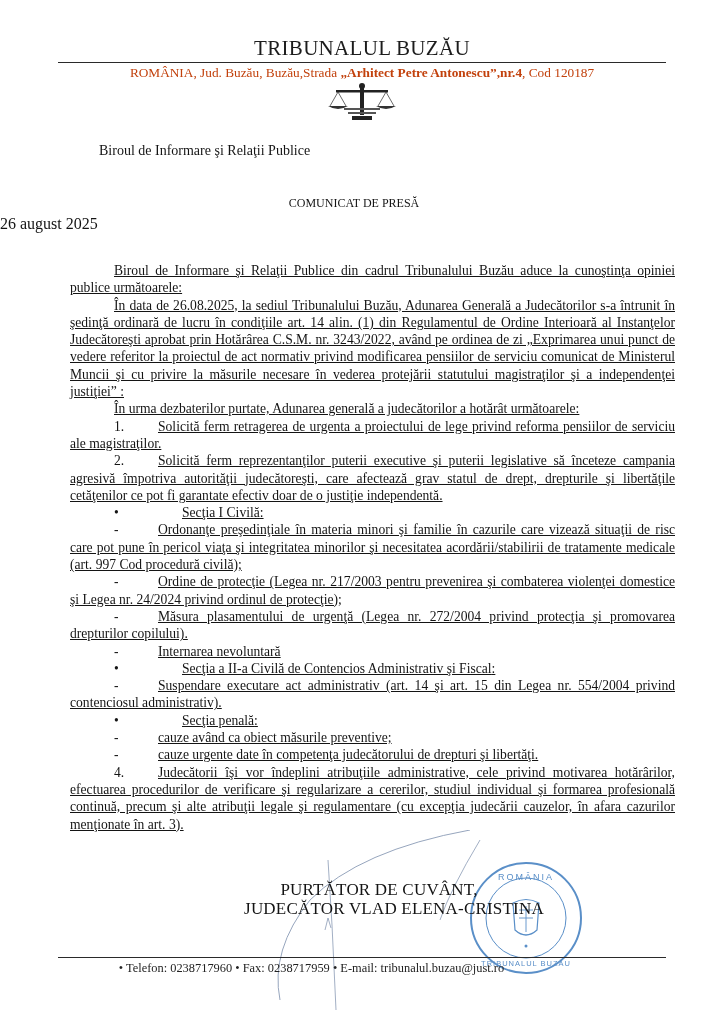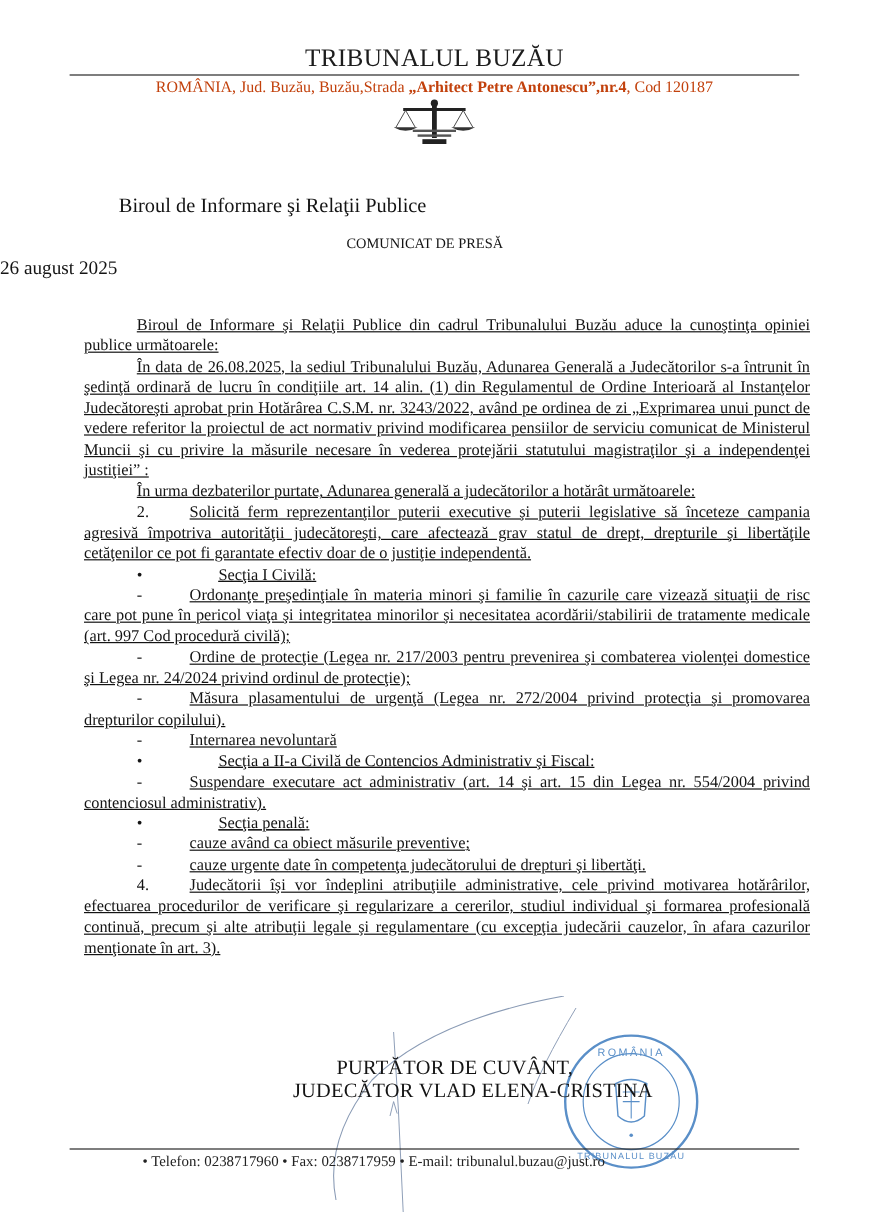--- a/index.html
+++ b/index.html
@@ -14,21 +14,21 @@
   }
   .header-rule {
     top: 62px; left: 58px; width: 608px; height: 0; border-top: 1.5px solid #2a2a2a;
   }
   .address {
     top: 65px; left: 0; width: 724px; text-align: center; font-size: 13.3px; color: #c2410c;
   }
   .address b { font-weight: bold; }
   .scales { top: 82px; left: 322px; width: 80px; height: 40px; }
   .office {
-    top: 143px; left: 99px; font-size: 17px; margin-top: 19px;
+    top: 143px; left: 99px; font-size: 14px;
   }
   .press-title {
     top: 196px; left: 0; width: 708px; text-align: center; font-size: 12px;
   }
   .press-date {
     top: 215px; left: 0; width: 600px; text-align: left; font-size: 16px;
   }
   .body {
     top: 262px; left: 70px; width: 605px; font-size: 13.6px; line-height: 17.3px;
     text-align: justify;
@@ -81,20 +81,21 @@
 <div class="abs office">Biroul de Informare şi Relaţii Publice</div>
 
 <div class="abs press-title">COMUNICAT DE PRESĂ</div>
 <div class="abs press-date">26 august 2025</div>
 
 <div class="abs body">
   <p class="indent">Biroul de Informare şi Relaţii Publice din cadrul Tribunalului Buzău aduce la cunoştinţa opiniei publice următoarele:</p>
   <p class="indent">În data de 26.08.2025, la sediul Tribunalului Buzău, Adunarea Generală a Judecătorilor s-a întrunit în şedinţă ordinară de lucru în condiţiile art. 14 alin. (1) din Regulamentul de Ordine Interioară al Instanţelor Judecătoreşti aprobat prin Hotărârea C.S.M. nr. 3243/2022, având pe ordinea de zi „Exprimarea unui punct de vedere referitor la proiectul de act normativ privind modificarea pensiilor de serviciu comunicat de Ministerul Muncii şi cu privire la măsurile necesare în vederea protejării statutului magistraţilor şi a independenţei justiţiei” :</p>
   <p class="indent">În urma dezbaterilor purtate, Adunarea generală a judecătorilor a hotărât următoarele:</p>
 
+  <p class="num-item"><span class="n">1.</span><span>Solicită ferm retragerea de urgenta a proiectului de lege privind reforma pensiilor de serviciu ale magistraţilor.</span></p>
   <p class="num-item"><span class="n">2.</span><span>Solicită ferm reprezentanţilor puterii executive şi puterii legislative să înceteze campania agresivă împotriva autorităţii judecătoreşti, care afectează grav statul de drept, drepturile şi libertăţile cetăţenilor ce pot fi garantate efectiv doar de o justiţie independentă.</span></p>
 
   <p class="bullet-row"><span class="b">•</span><span class="u">Secţia I Civilă</span><span>:</span></p>
   <p class="dash-row"><span class="d">-</span><span>Ordonanţe preşedinţiale în materia minori şi familie în cazurile care vizează situaţii de risc care pot pune în pericol viaţa şi integritatea minorilor şi necesitatea acordării/stabilirii de tratamente medicale (art. 997 Cod procedură civilă);</span></p>
   <p class="dash-row"><span class="d">-</span><span>Ordine de protecţie (Legea nr. 217/2003 pentru prevenirea şi combaterea violenţei domestice şi Legea nr. 24/2024 privind ordinul de protecţie);</span></p>
   <p class="dash-row"><span class="d">-</span><span>Măsura plasamentului de urgenţă (Legea nr. 272/2004 privind protecţia şi promovarea drepturilor copilului).</span></p>
   <p class="dash-row"><span class="d">-</span><span>Internarea nevoluntară</span></p>
 
   <p class="bullet-row"><span class="b">•</span><span class="u">Secţia a II-a Civilă de Contencios Administrativ şi Fiscal</span><span>:</span></p>
   <p class="dash-row"><span class="d">-</span><span>Suspendare executare act administrativ (art. 14 şi art. 15 din Legea nr. 554/2004 privind contenciosul administrativ).</span></p>

